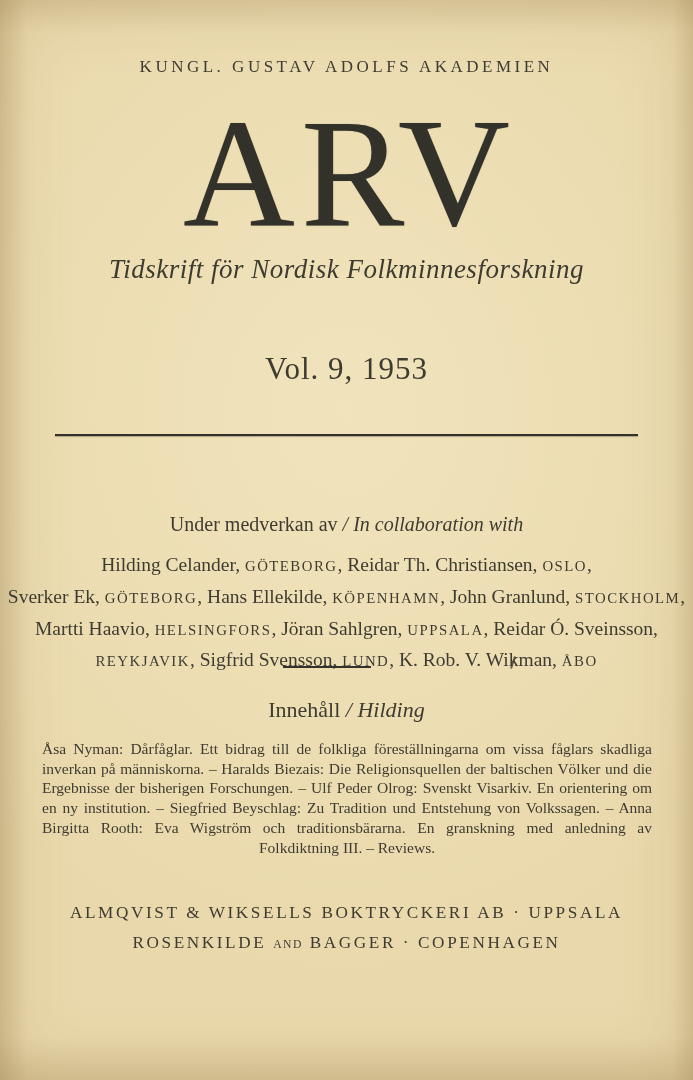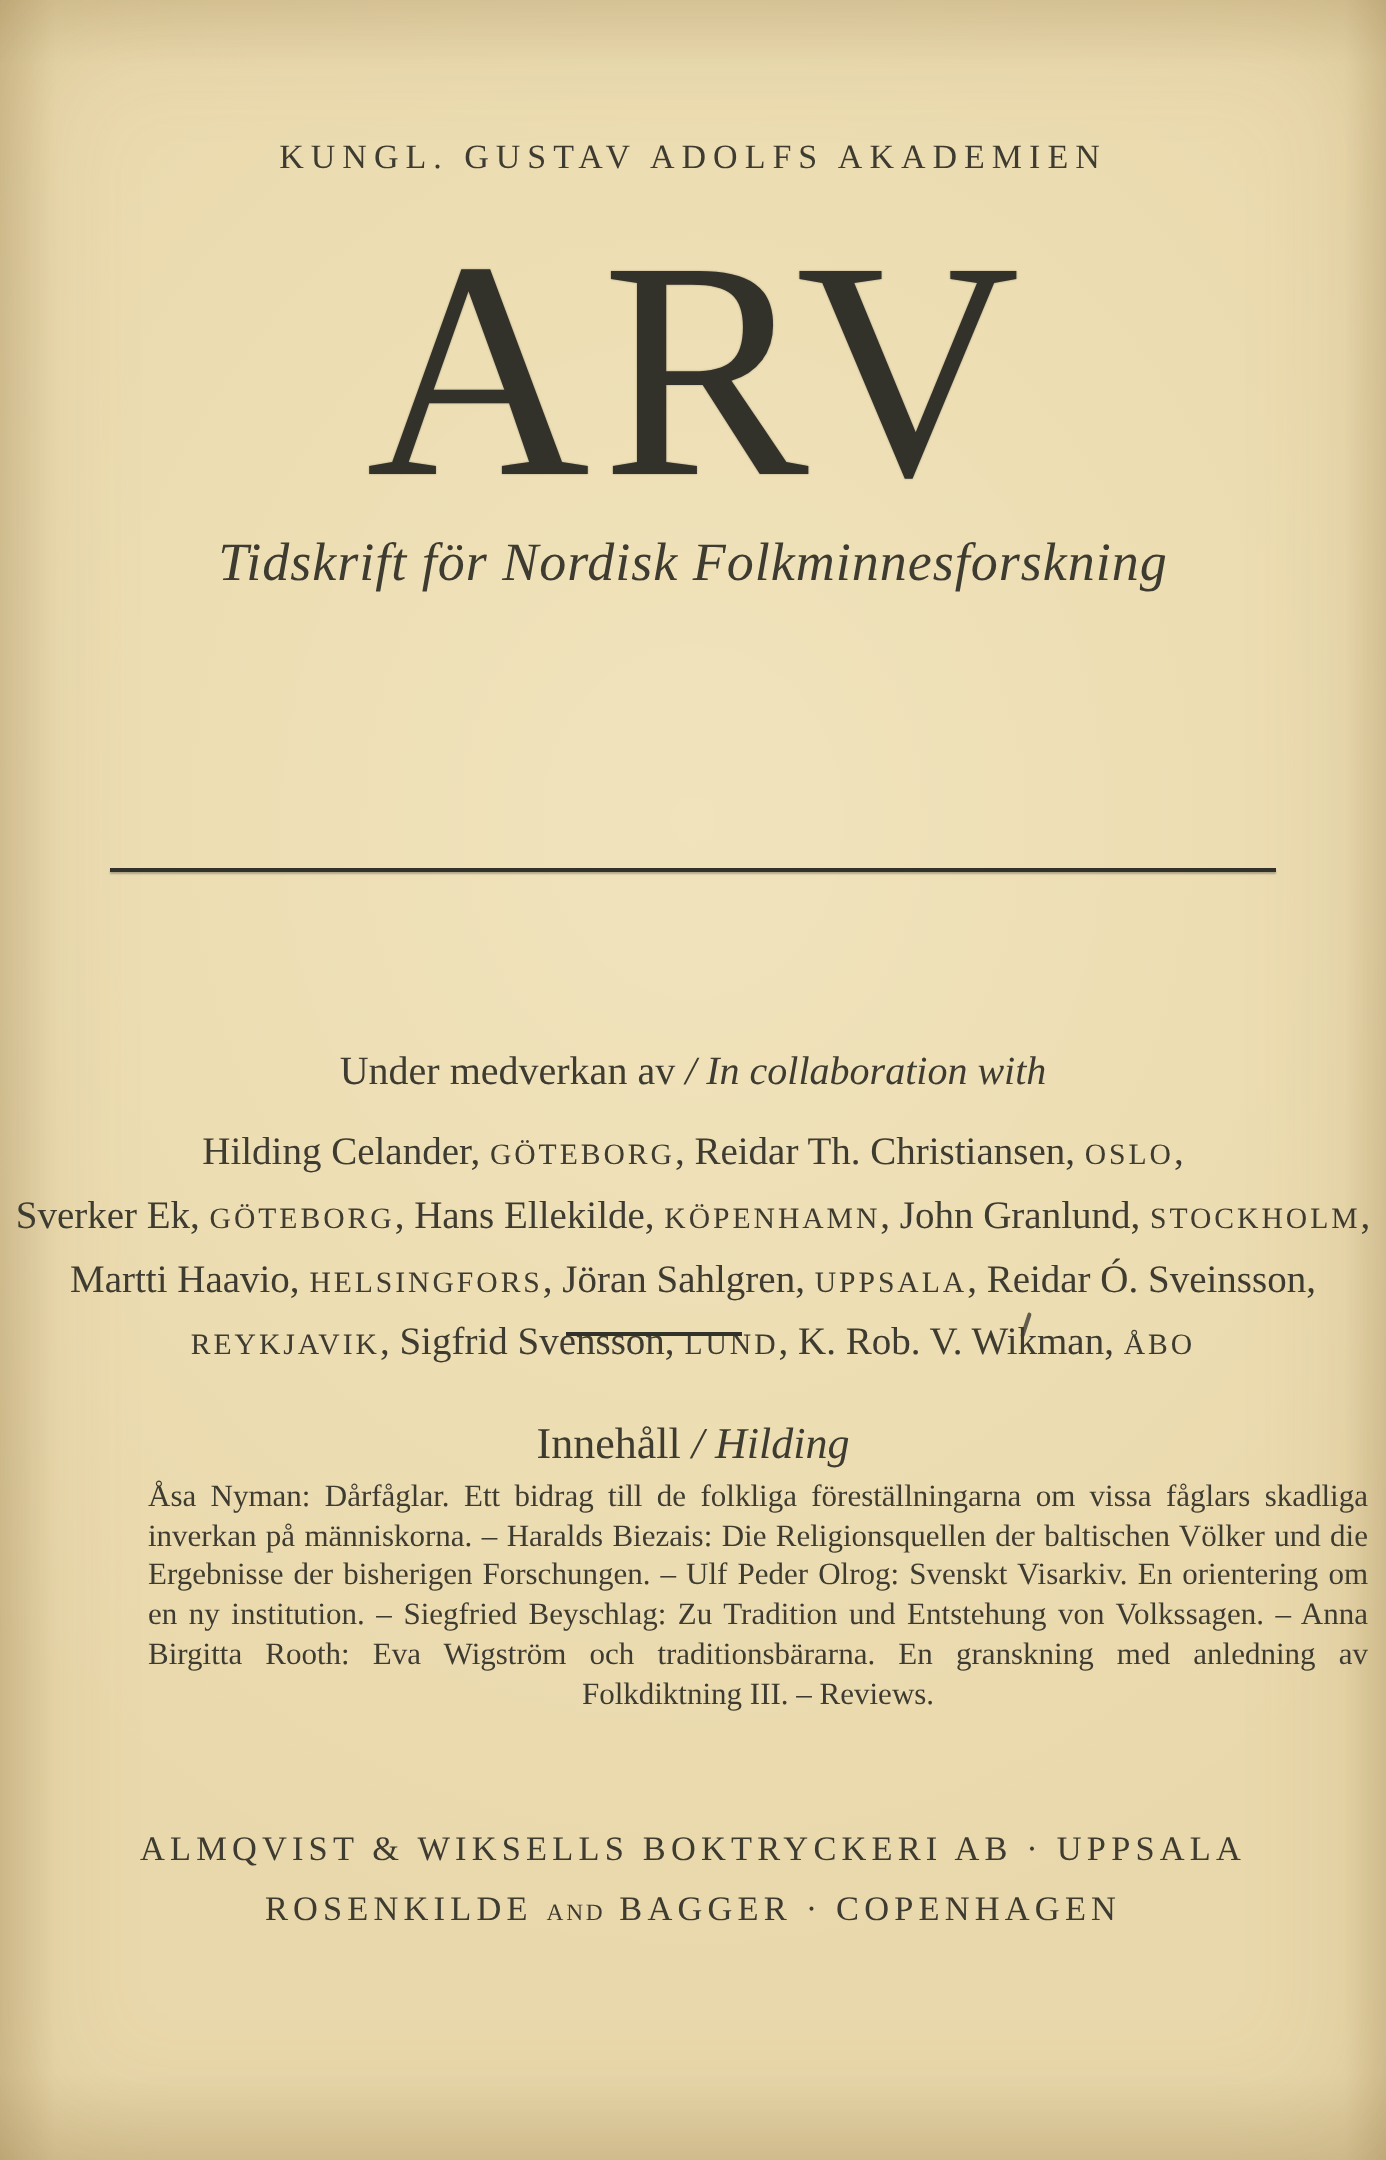--- a/index.html
+++ b/index.html
@@ -17,21 +17,21 @@
   }
   .page{
     position:relative;width:693px;height:1080px;
     background:
       radial-gradient(ellipse 120% 90% at 50% 38%, rgba(255,248,220,.35) 0%, rgba(255,248,220,0) 60%),
       linear-gradient(90deg, rgba(120,90,40,.18) 0%, rgba(120,90,40,0) 4%, rgba(120,90,40,0) 97%, rgba(120,90,40,.15) 100%),
       linear-gradient(180deg, rgba(120,90,40,.12) 0%, rgba(120,90,40,0) 3%, rgba(120,90,40,0) 96%, rgba(120,90,40,.14) 100%),
       var(--paper);
     box-shadow: inset 0 0 70px rgba(130,100,45,.22);
   }
-  .abs{position:absolute;left:0;right:0;text-align:center;margin-top:12px;}
+  .abs{position:absolute;left:0;right:0;text-align:center;}
 
   .publisher{
     top:57px;font-size:17px;letter-spacing:3.5px;color:var(--ink);
     white-space:nowrap;
   }
   .big-title{
     top:96px;font-size:155px;line-height:1;letter-spacing:6px;padding-left:6px;
     color:var(--ink-dark);font-weight:normal;
     text-shadow:0 0 1px rgba(51,50,42,.4);
   }
@@ -59,21 +59,20 @@
   .pen-mark{
     position:absolute;top:656px;left:512px;width:2px;height:13px;
     background:var(--ink);transform:rotate(18deg);border-radius:1px;opacity:.8;
   }
   .contents-head{top:697px;font-size:22px;}
   .contents-para{
     position:absolute;top:739px;left:42px;width:610px;
     font-size:15.5px;line-height:19.7px;
     text-align:justify;text-align-last:center;
     color:var(--ink);
-    margin-left:32px;
   }
   .imprint-1{top:903px;font-size:17.2px;letter-spacing:2.6px;white-space:nowrap;}
   .imprint-2{top:933px;font-size:17.2px;letter-spacing:2.6px;white-space:nowrap;}
 
   
   .s-rm{font-style:normal;}
   .s-it{font-style:italic;}
   .s-sc{font-size:.76em;letter-spacing:.1em;}
   .s-scsm{font-size:.68em;letter-spacing:.12em;}
 </style>
@@ -82,20 +81,21 @@
 
 <div class="page">
 
   <div class="abs publisher">KUNGL. GUSTAV ADOLFS AKADEMIEN</div>
 
   <div class="abs big-title">ARV</div>
 
   <div class="abs subtitle-sv">Tidskrift för Nordisk Folkminnesforskning</div>
 
 
+  <div class="abs volume">Vol. 9, 1953</div>
 
   <div class="rule-main"></div>
 
 
   <div class="abs collab-with"><span class="s-rm">Under medverkan av </span><span class="s-it">/ </span><span class="s-it">In collaboration with</span></div>
 
   <div class="abs collaborators">
     <div class="line"><span class="s-rm">Hilding Celander, </span><span class="s-sc">GÖTEBORG</span><span class="s-rm">, Reidar Th. Christiansen, </span><span class="s-sc">OSLO</span><span class="s-rm">,</span></div>
     <div class="line"><span class="s-rm">Sverker Ek, </span><span class="s-sc">GÖTEBORG</span><span class="s-rm">, Hans Ellekilde, </span><span class="s-sc">KÖPENHAMN</span><span class="s-rm">, John Granlund, </span><span class="s-sc">STOCKHOLM</span><span class="s-rm">,</span></div>
     <div class="line"><span class="s-rm">Martti Haavio, </span><span class="s-sc">HELSINGFORS</span><span class="s-rm">, Jöran Sahlgren, </span><span class="s-sc">UPPSALA</span><span class="s-rm">, Reidar Ó. Sveinsson,</span></div>

